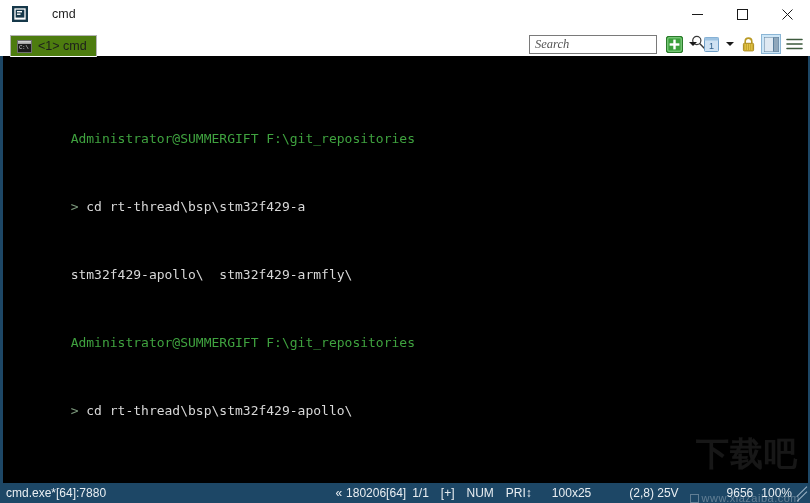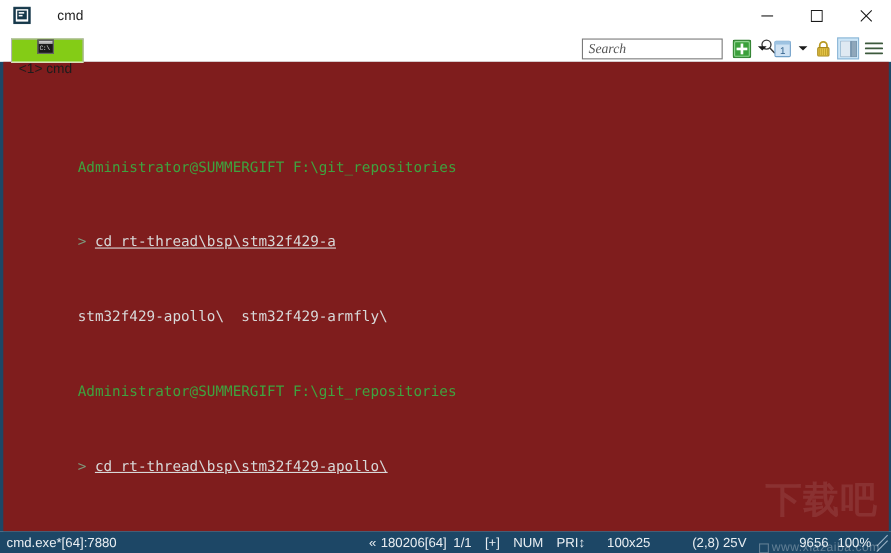--- a/index.html
+++ b/index.html
@@ -81,30 +81,29 @@
     position: relative;
     padding-left: 10px;
     box-sizing: border-box;
   }
   .tab {
     height: 22px;
     display: flex;
     align-items: center;
     gap: 6px;
     padding: 0 9px 0 6px;
-    background: #84cc16;
+    background: #4d7c0f;
     border: 1px solid #b4b4b4;
     border-bottom: 1px solid #ffffff;
     box-sizing: border-box;
     font-size: 12.5px;
     color: #1d1d1d;
     position: relative;
     top: 1px;
     cursor: default;
-    flex-direction: column;
   }
   .tab-icon {
     width: 15px;
     height: 13px;
     background: #1b1b1b;
     border: 1px solid #6d6d6d;
     box-sizing: border-box;
     position: relative;
     overflow: hidden;
     flex: 0 0 auto;
@@ -197,33 +196,33 @@
   .terminal-outer {
     flex: 1;
     background: #1d4766;
     padding: 0 2px 0 3px;
     box-sizing: border-box;
     display: flex;
     min-height: 0;
   }
   .terminal {
     flex: 1;
-    background: #7f1d1d;
+    background: #000000;
     overflow: hidden;
-    padding: 20px 0 0 5px;
+    padding: 6px 0 0 5px;
     box-sizing: border-box;
     font-family: "DejaVu Sans Mono", "Liberation Mono", monospace;
     font-size: 13px;
     line-height: 17px;
     white-space: pre;
     letter-spacing: 0px;
   }
   .line { height: 17px; }
   .c-prompt  { color: #3fa23f; }
-  .c-cmd     { color: #d8d8d8; text-decoration: underline; }
+  .c-cmd     { color: #d8d8d8; }
   .c-out     { color: #d8d8d8; }
   .c-chev    { color: #7d9a7d; }
 
   
   .statusbar {
     height: 20px;
     min-height: 20px;
     background: #1d4766;
     color: #e9eef2;
     font-size: 12px;

